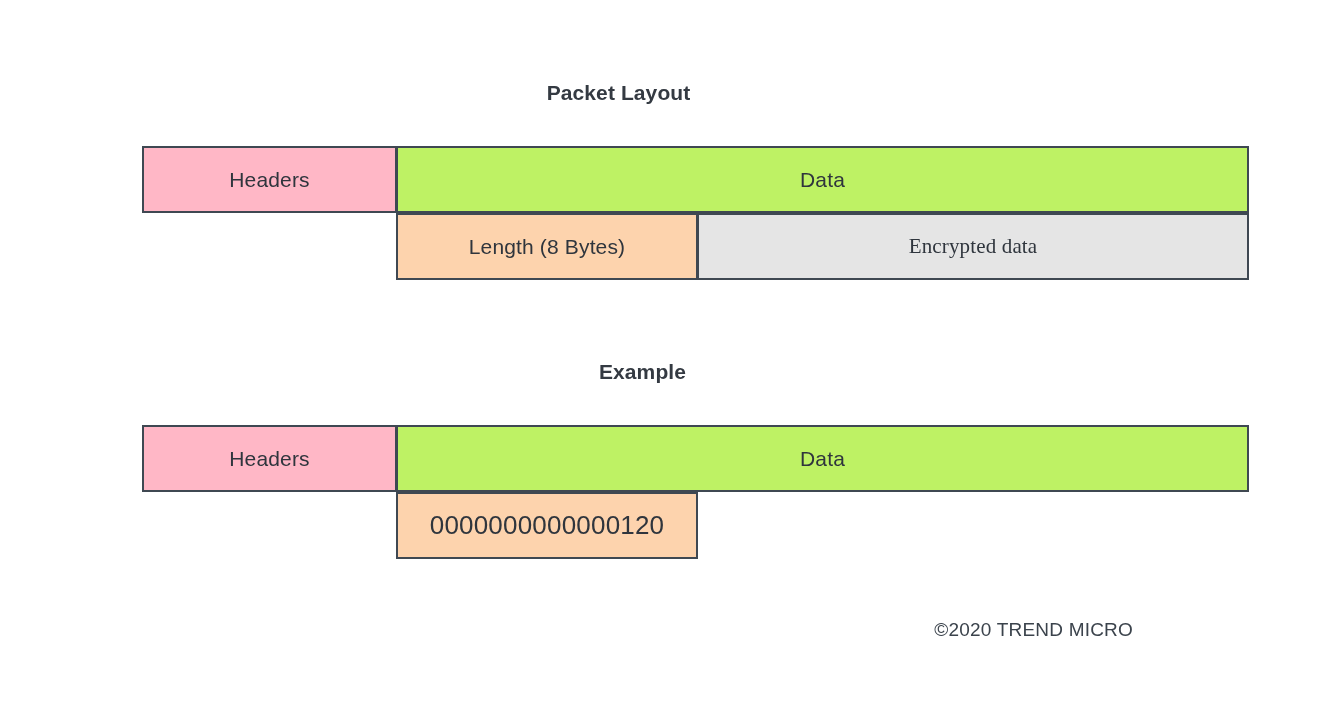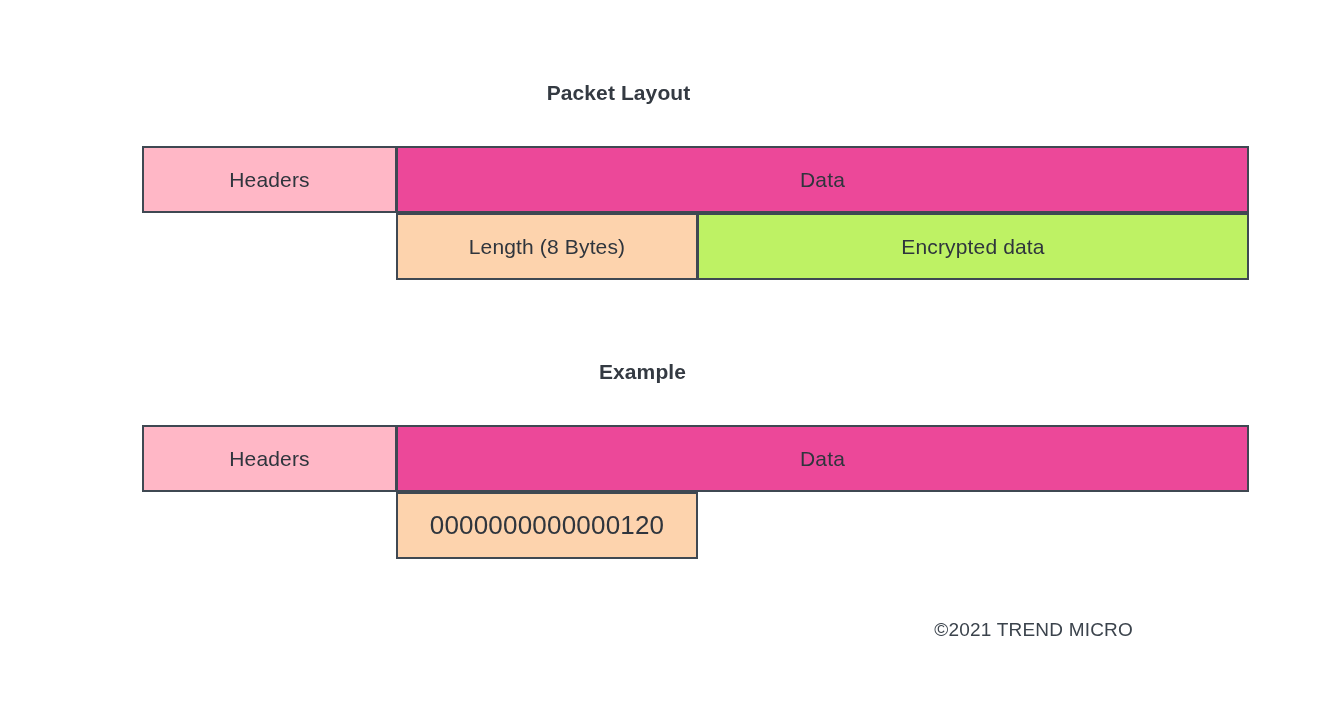--- a/index.html
+++ b/index.html
@@ -74,31 +74,32 @@
 
   
   .cell-headers {
     left: 0px;
     width: 255px;
     background: #ffb7c6;
   }
   .cell-data {
     left: 254px;
     width: 853px;
-    background: #ec4899;
+    background: #bef264;
   }
   .cell-length {
     left: 254px;
     width: 302px;
     background: #fdd3ad;
   }
   .cell-payload {
     left: 555px;
     width: 552px;
-    background: #bef264;
+    background: #e5e5e5;
+    font-family: Liberation Serif, serif;
   }
 
   .cell-hex {
     font-size: 26px;
     letter-spacing: 0.2px;
   }
 
   
   #footer-copyright {
     position: absolute;
@@ -138,15 +139,15 @@
       <div class="cell cell-headers">Headers</div>
       <div class="cell cell-data">Data</div>
     </div>
 
     <div class="row">
       <div class="cell cell-length cell-hex">0000000000000120</div>
     </div>
 
   </div>
 
-  <div id="footer-copyright">©2021 TREND MICRO</div>
+  <div id="footer-copyright">©2020 TREND MICRO</div>
 
 </div>
 
 </body></html>

